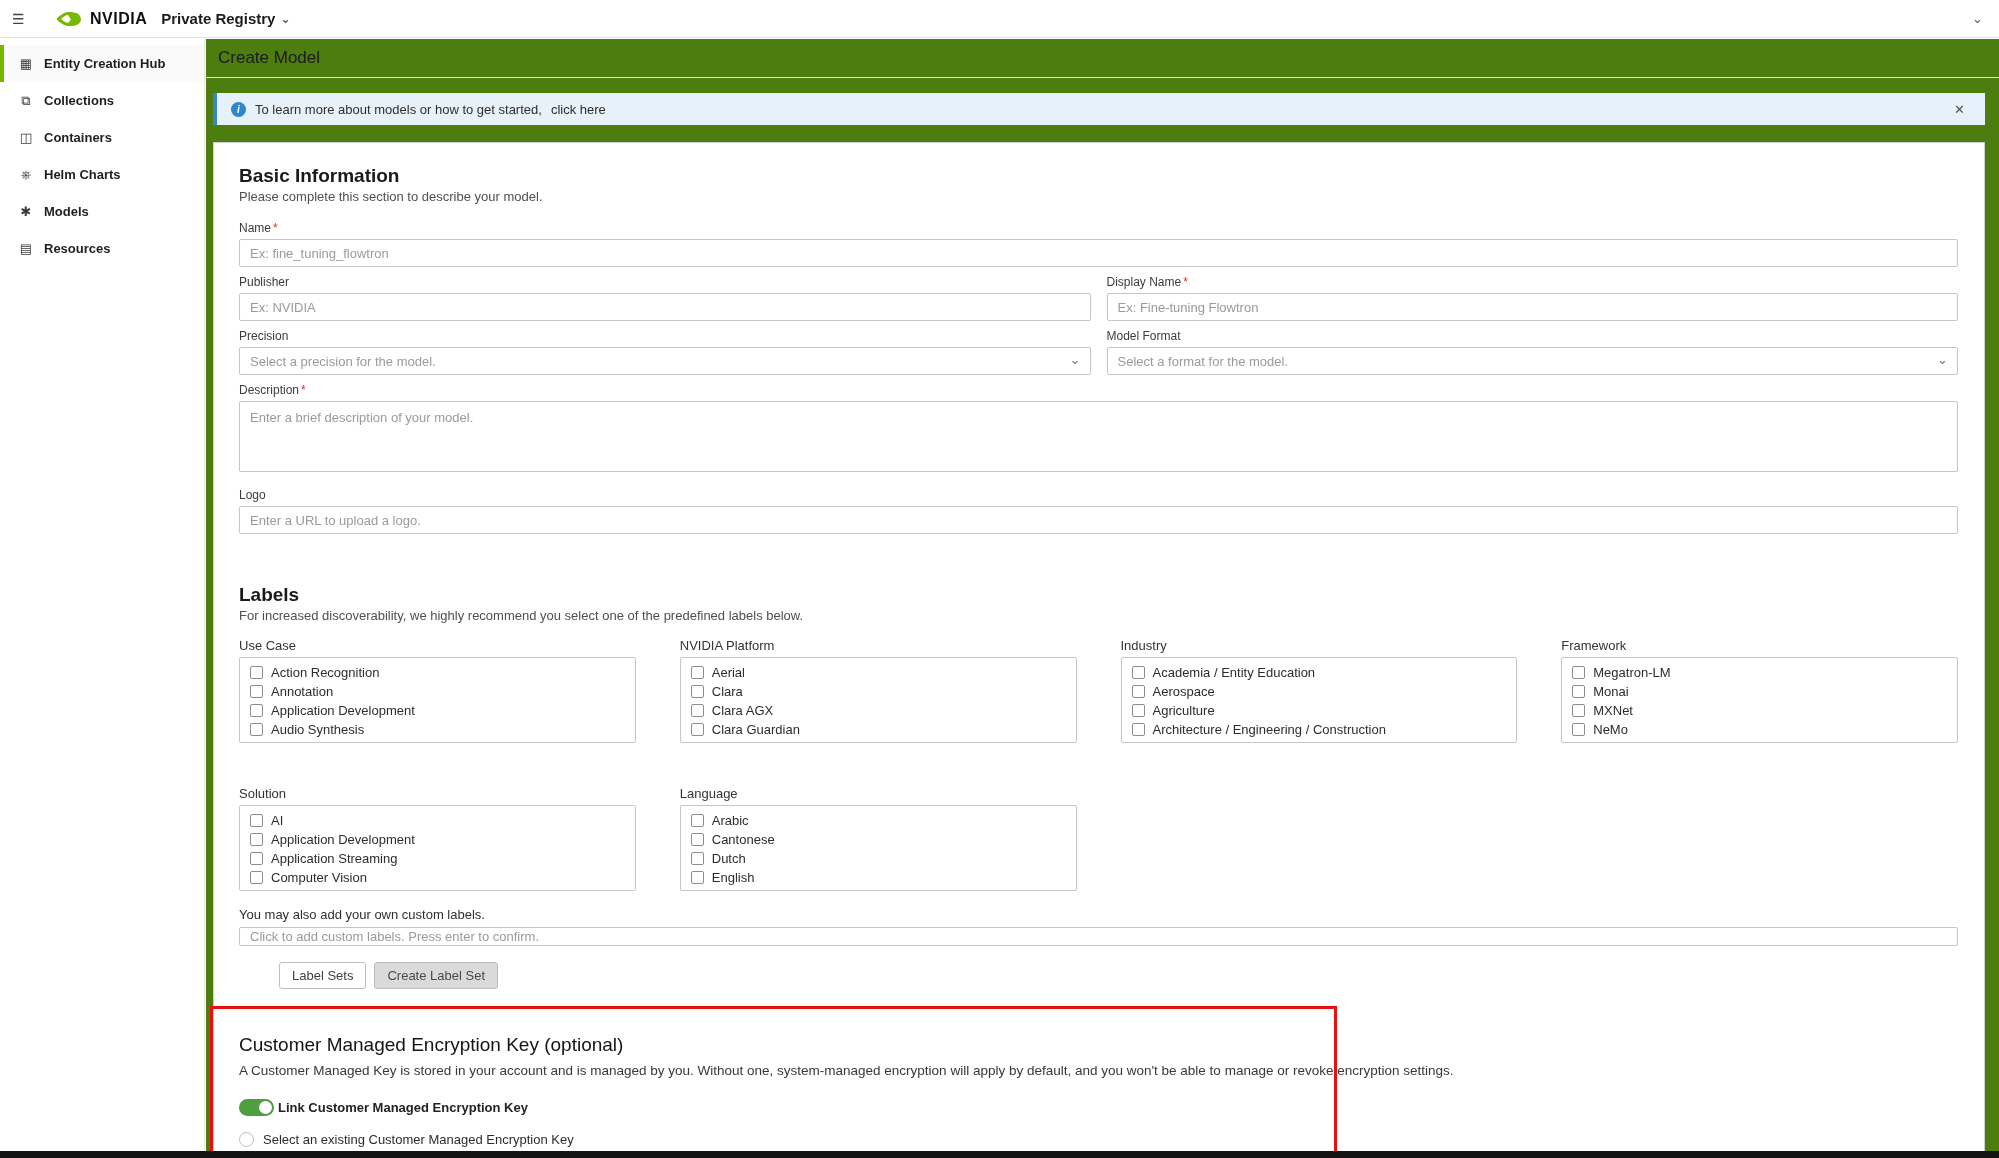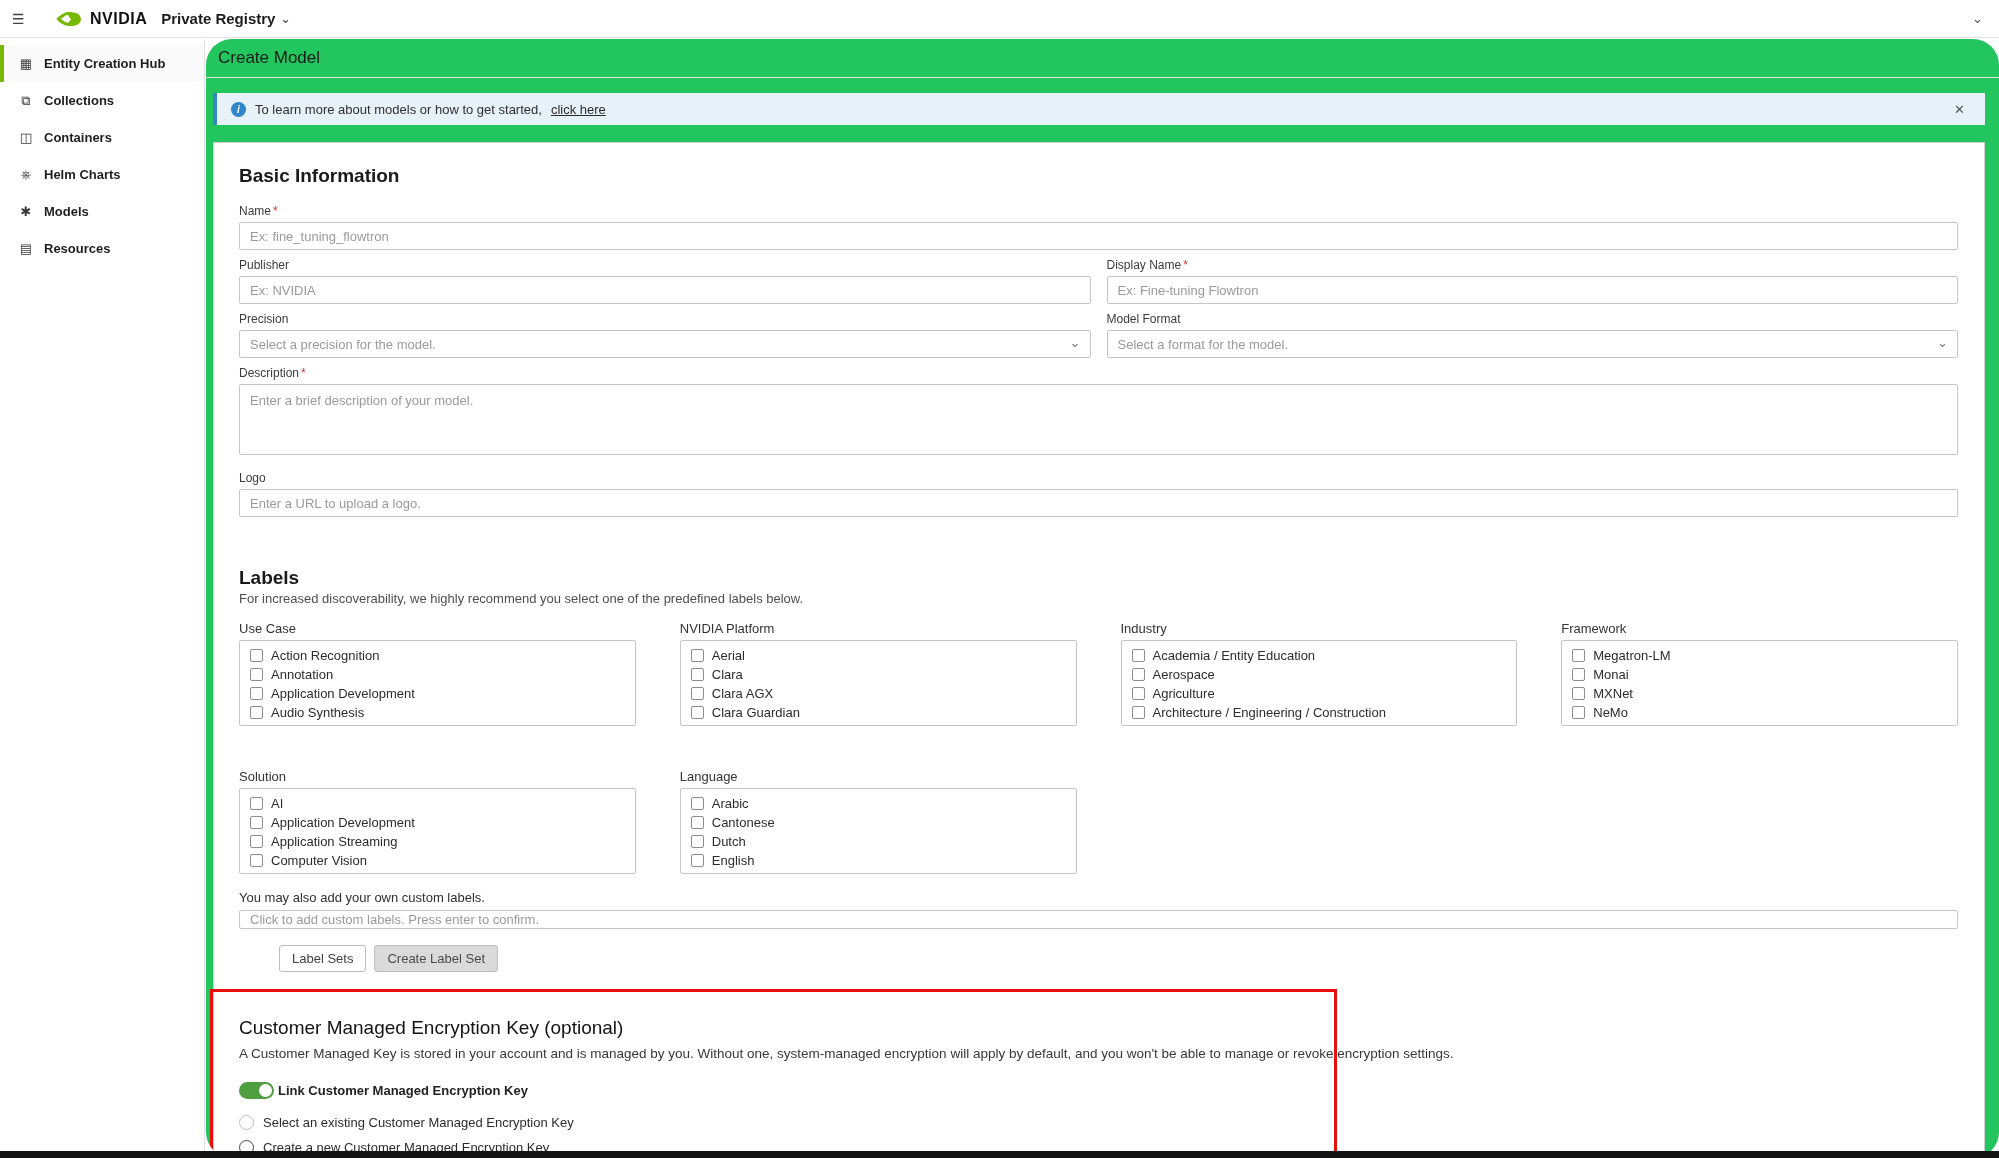--- a/index.html
+++ b/index.html
@@ -21,33 +21,33 @@
   
   .sidebar { position:absolute; top:39px; left:0; bottom:0; width:205px; background:#fff;
              border-right:1px solid #e3e3e3; padding-top:6px; z-index:5; }
   .side-item { display:flex; align-items:center; gap:10px; height:37px; padding-left:18px;
                cursor:pointer; }
   .side-item.active { box-shadow:inset 4px 0 0 #76b900; background:#fafafa; }
   .side-icon { width:16px; font-size:13px; color:#3a3a3a; text-align:center; }
   .side-label { font-size:13px; font-weight:700; color:#1e1e1e; }
 
   
-  .main { position:absolute; top:39px; left:206px; right:0; bottom:0; background:#22c55e; overflow:hidden;border-radius:26px; }
+  .main { position:absolute; top:39px; left:206px; right:0; bottom:0; background:#4d7c0f; overflow:hidden; }
   .page-header { height:39px; border-bottom:1px solid #e3e3e3; display:flex; align-items:center; padding-left:12px; }
   .page-title { font-size:17px; font-weight:500; color:#1b1b1b; }
   .content { padding:15px 14px 0 7px; }
 
   
   .banner { height:32px; background:#e7f1f9; border-left:4px solid #3687c8; display:flex;
             align-items:center; padding:0 16px 0 14px; gap:9px; }
   .info-icon { width:15px; height:15px; border-radius:50%; background:#2f86c8; color:#fff;
                font-size:10px; font-weight:700; display:flex; align-items:center; justify-content:center;
                font-style:italic; flex:none; }
   .banner-text { font-size:13px; color:#2f2f2f; }
-  .banner-link { font-size:13px; color:#2b2b2b; text-decoration:underline; cursor:pointer; }
+  .banner-link { font-size:13px; color:#2b2b2b; cursor:pointer; }
   .banner-close { margin-left:auto; font-size:13px; color:#555; cursor:pointer; padding:2px 4px; }
 
   
   .card { margin-top:17px; background:#fff; border:1px solid #cfcfcf; padding:22px 26px 60px 25px; }
 
   .section-title { font-size:19px; font-weight:600; color:#1a1a1a; line-height:22px; }
   .section-sub { font-size:13px; color:#4f4f4f; line-height:15px; margin-top:2px; }
 
   .fields { margin-top:17px; }
   .flabel { display:block; font-size:12px; color:#3c3c3c; line-height:14px; }
@@ -173,20 +173,21 @@
         <span class="info-icon">i</span>
         <span class="banner-text">To learn more about models or how to get started,</span>
         <span class="banner-link">click here</span>
         <span class="banner-close">✕</span>
       </div>
 
       <div class="card">
 
         <section>
           <div class="section-title">Basic Information</div>
+          <div class="section-sub">Please complete this section to describe your model.</div>
 
           <div class="fields">
             <div class="frow first">
               <label class="flabel">
                 <span>Name</span><span class="req">*</span>
               </label>
               <input class="tinput" type="text" placeholder="Ex: fine_tuning_flowtron" style="">
             </div>
 
             <div class="two-col">

